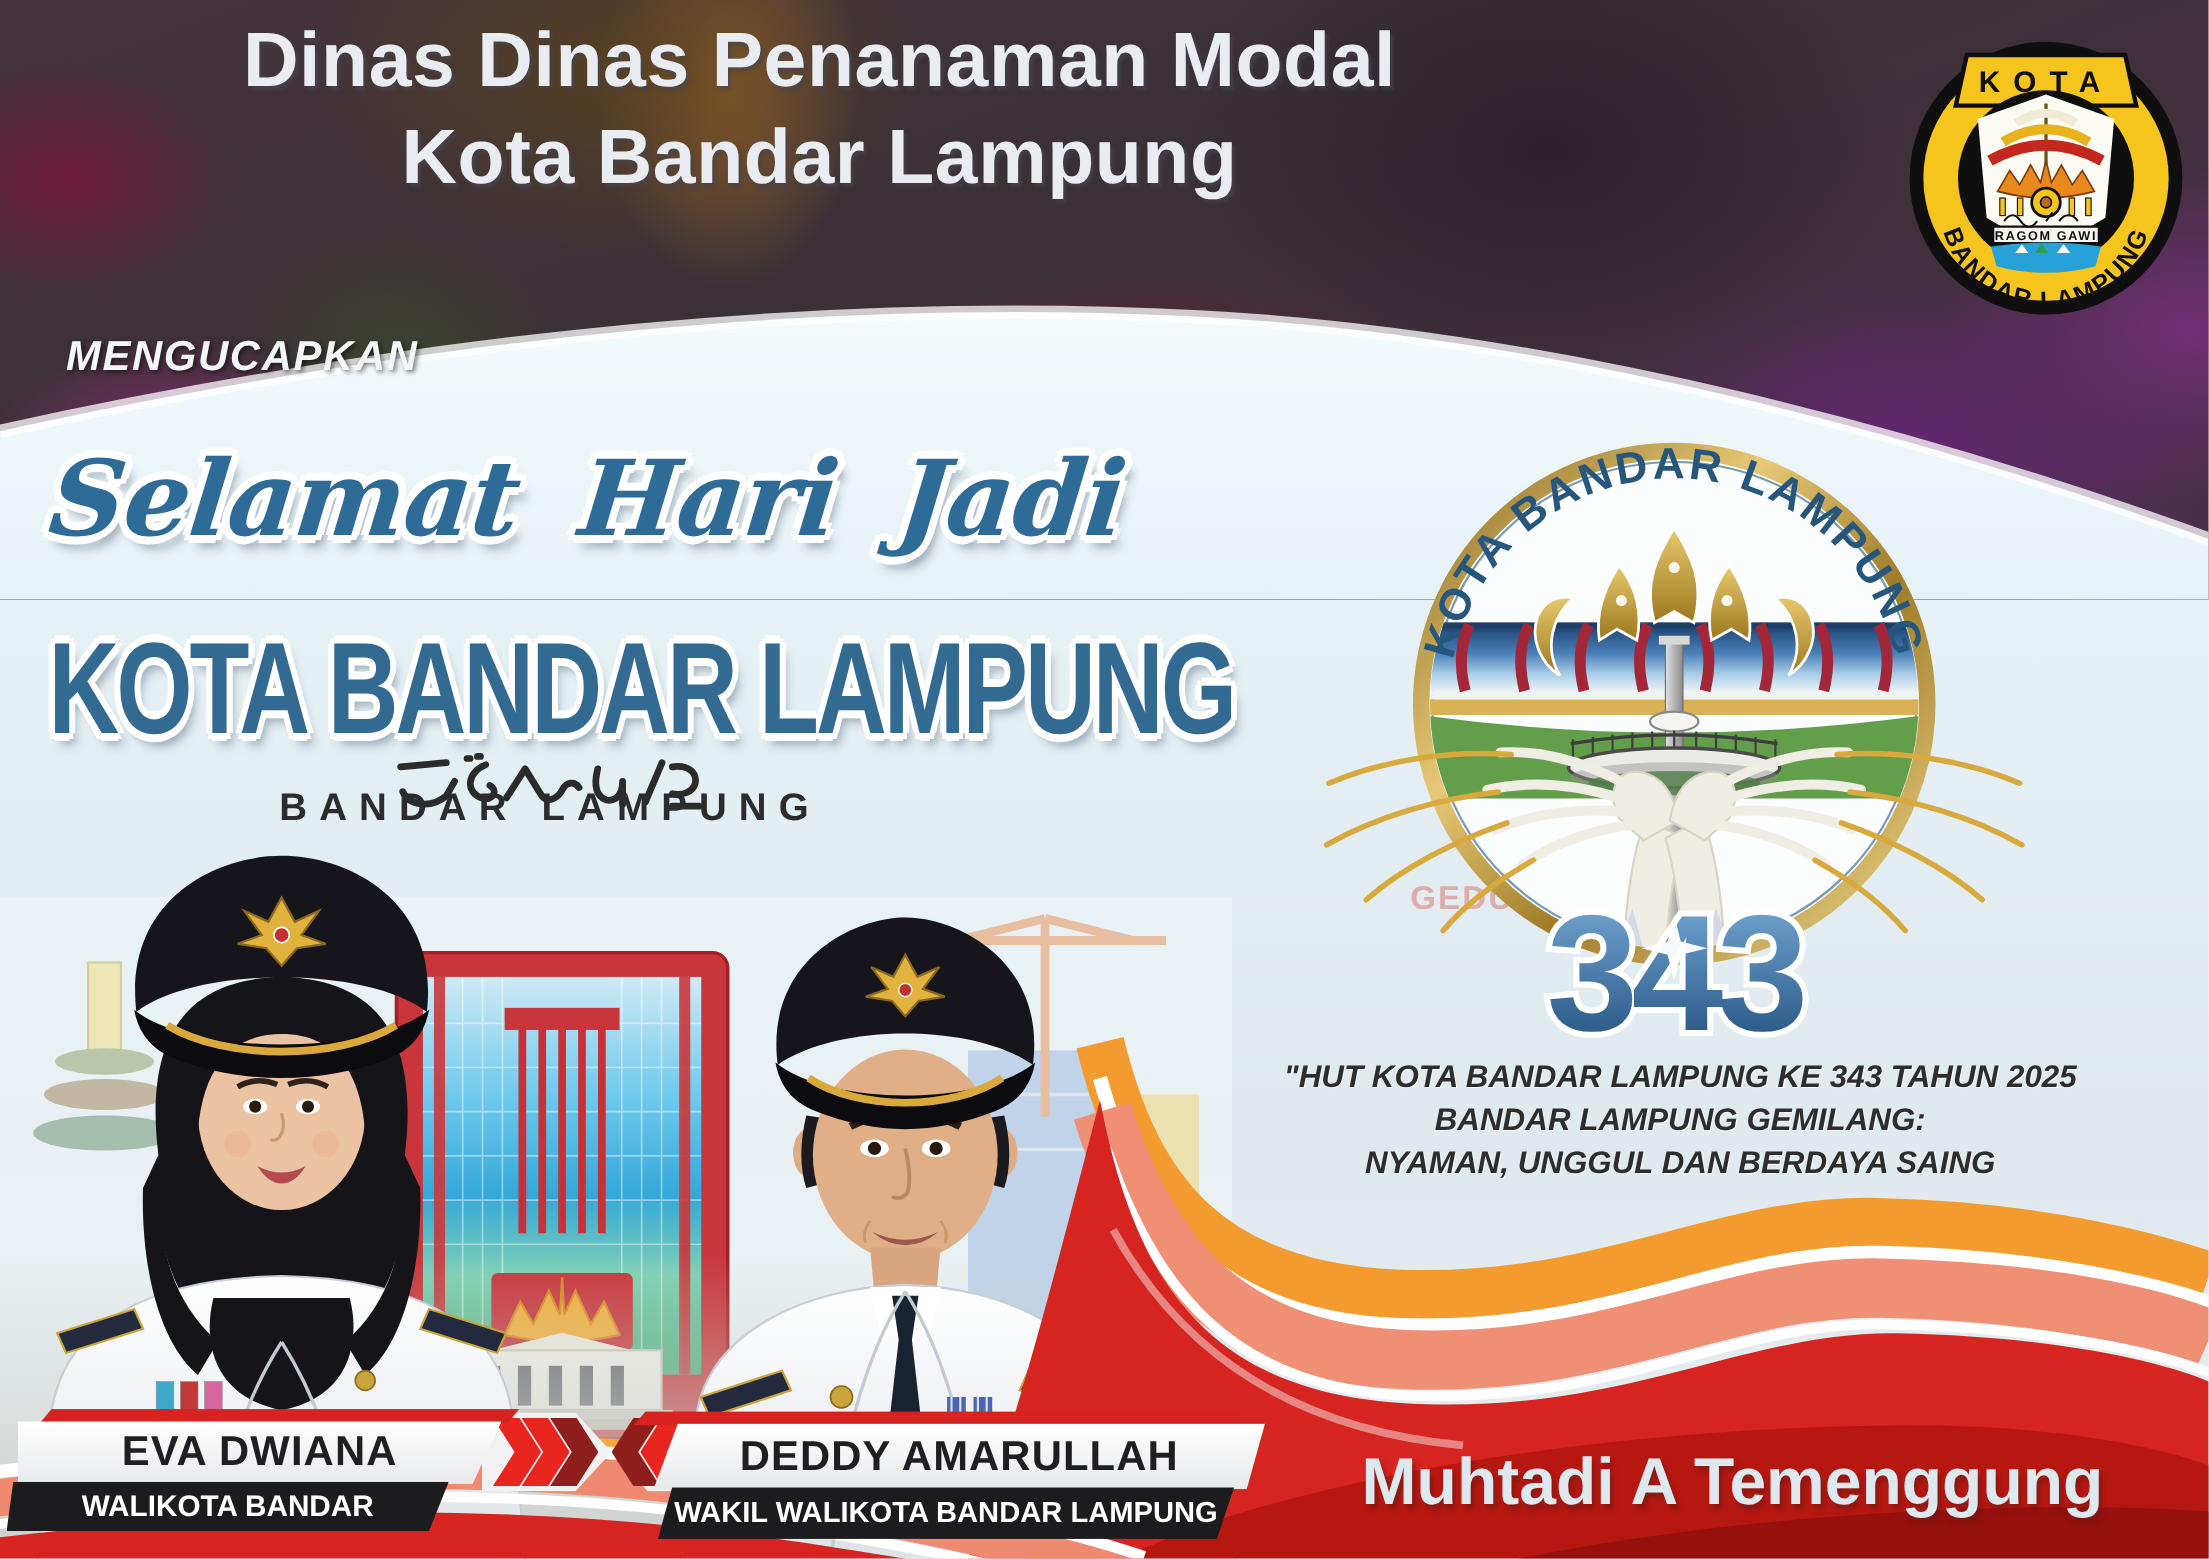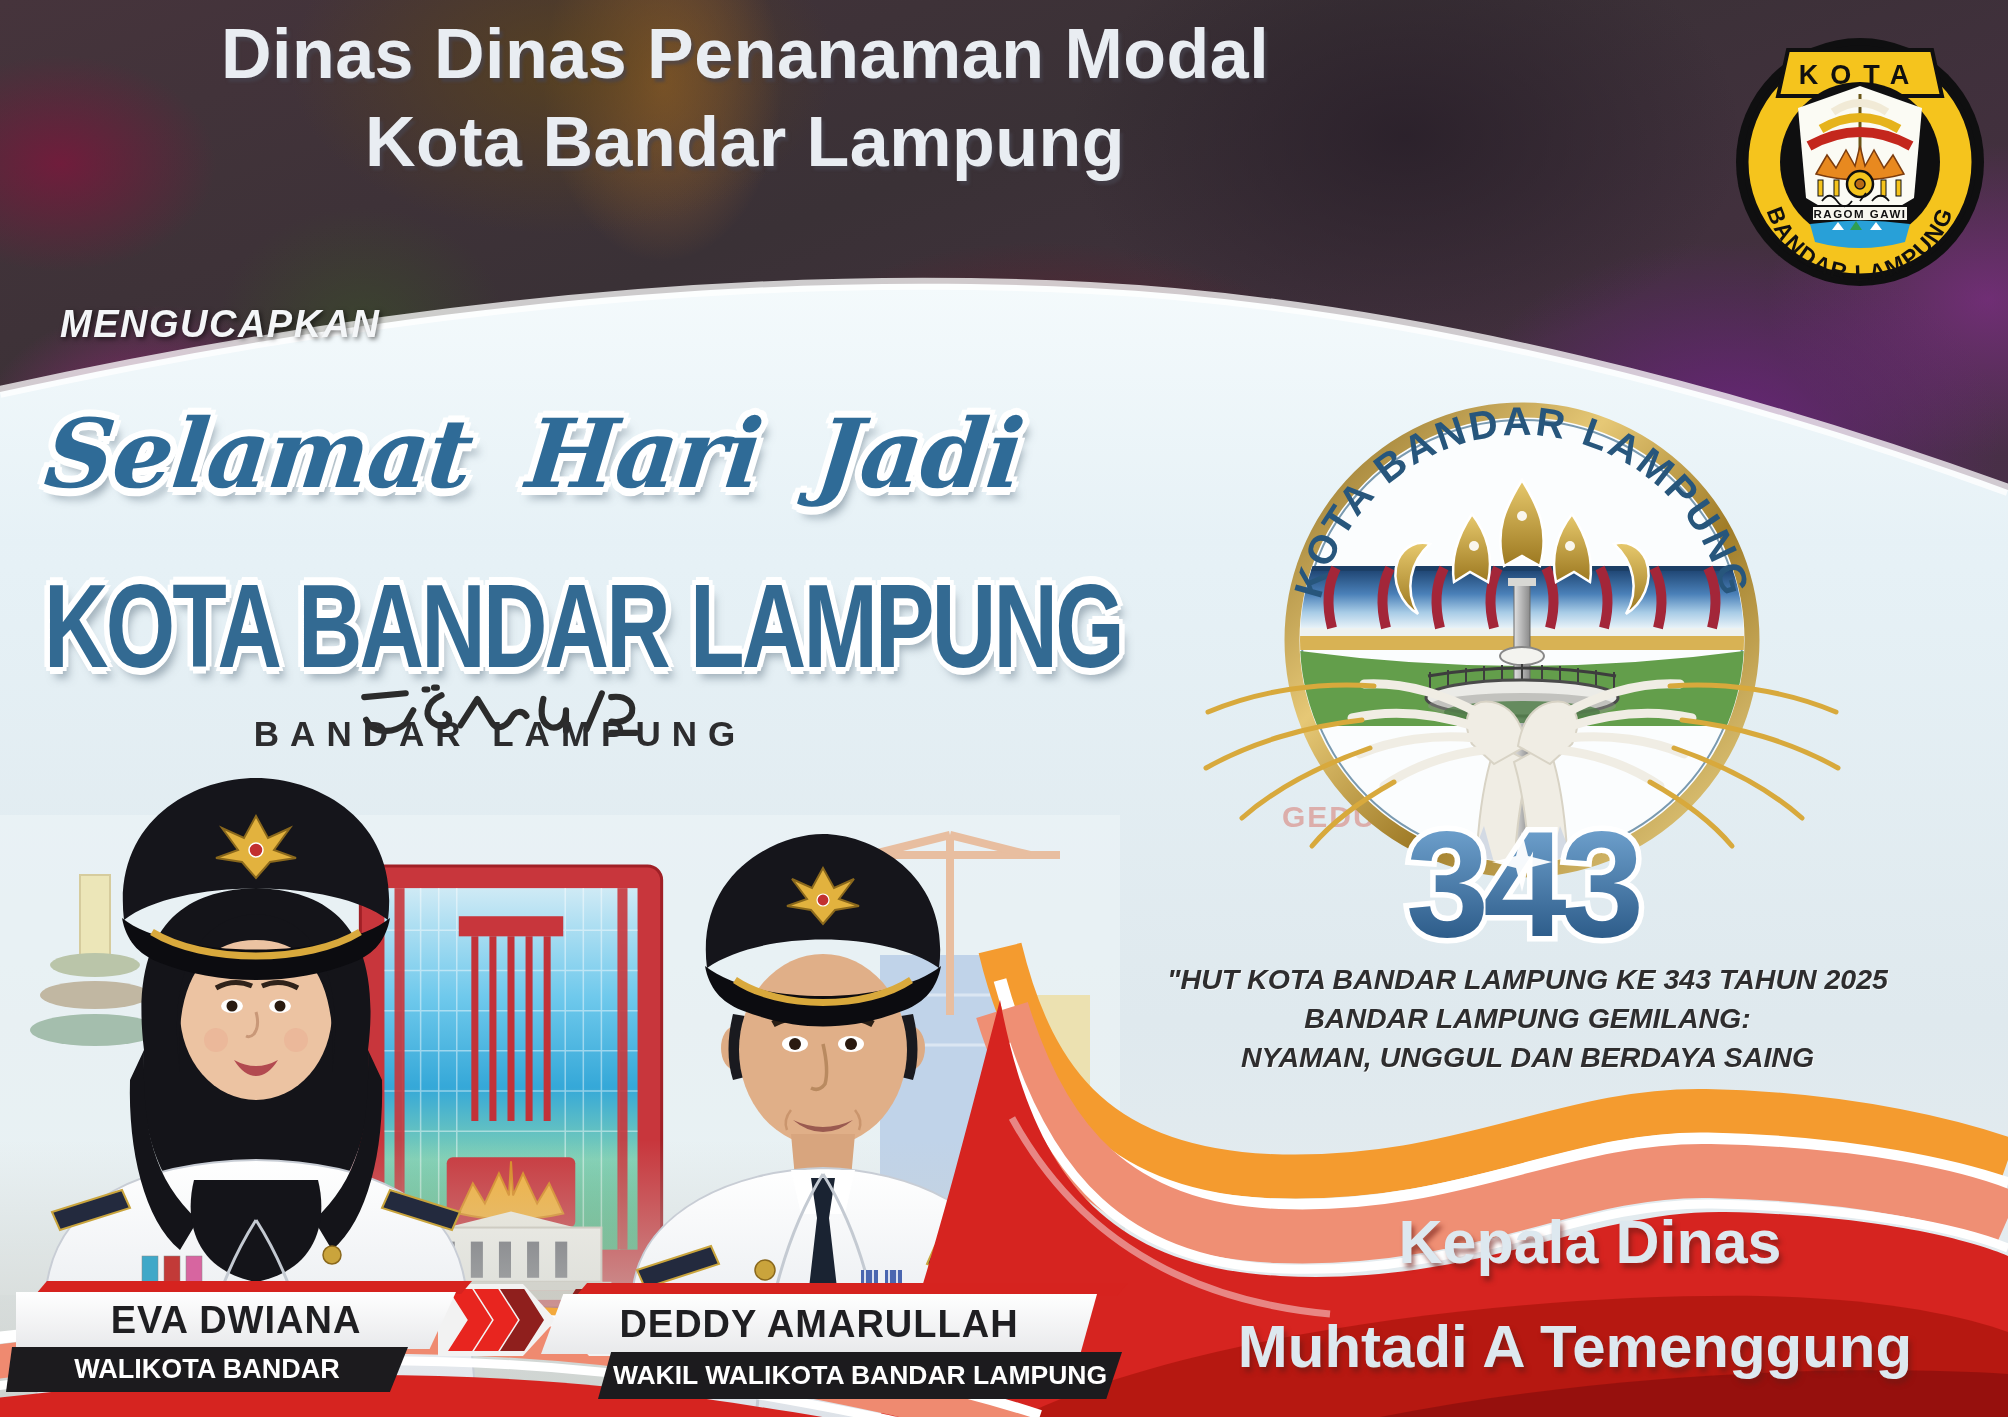--- a/index.html
+++ b/index.html
@@ -448,32 +448,31 @@
     <path d="M1020,549 C1180,470 1500,425 1760,428 C1880,430 1965,448 2008,464 L2008,549 Z" fill="#b2170f" opacity=".9"></path>
     <path d="M1380,549 C1600,505 1850,496 2008,506 L2008,549 Z" fill="#8f0f0c" opacity=".8"></path>
     <path d="M1012,250 C1075,365 1180,432 1330,446" fill="none" stroke="#ffffff" stroke-width="7" opacity=".45"></path>
     <path d="M300,462 C480,440 640,448 780,488 C900,522 1000,558 1070,596" fill="none" stroke="#f3a93c" stroke-width="24"></path>
     <path d="M-20,472 C240,440 480,436 700,470 C840,494 950,518 1040,548" fill="none" stroke="#ffffff" stroke-width="12"></path>
     <path d="M-20,496 C240,462 480,458 700,493 C840,517 950,540 1040,570" fill="none" stroke="#ef8a70" stroke-width="34"></path>
     <path d="M-20,520 C240,486 480,482 700,517 C840,540 950,562 1040,590" fill="none" stroke="#ffffff" stroke-width="9"></path>
     <path d="M-20,532 C240,500 480,498 700,530 C850,552 960,572 1060,596 L1060,650 L-20,650 Z" fill="#d62420"></path>
   </svg>
 
-  <div class="abs signoff-role">Kepala Dinas</div>
   <div class="abs signoff-name">Muhtadi A Temenggung</div>
 
   <div class="abs" style="left:438px;top:1284px;width:118px;height:72px;background:#f2f2f2;clip-path:polygon(0 0,72% 0,100% 50%,72% 100%,0 100%);"></div>
   <span class="chev chev-r" style="left:448px;top:1289px;background:#e8251f;"></span>
   <span class="chev chev-r" style="left:474px;top:1289px;background:#e8251f;"></span>
   <span class="chev chev-r" style="left:500px;top:1289px;background:#8f1f1d;"></span>
   <div class="abs" style="left:36px;top:1281px;width:436px;height:13px;background:#d6231f;clip-path:polygon(2.5% 0,100% 0,97.5% 100%,0 100%);"></div>
   <div class="abs plate-white" style="left:16px;top:1292px;width:440px;height:57px;line-height:57px;font-size:38px;clip-path:polygon(0 0,100% 0,94% 100%,0 100%);">EVA DWIANA</div>
   <div class="abs plate-black" style="left:6px;top:1347px;width:402px;height:45px;line-height:45px;font-size:27px;clip-path:polygon(1.5% 0,100% 0,95.5% 100%,0 100%);">WALIKOTA BANDAR LAMPUNG</div>
 
   <div class="abs" style="left:556px;top:1284px;width:118px;height:72px;background:#f2f2f2;clip-path:polygon(28% 0,100% 0,100% 100%,28% 100%,0 50%);"></div>
   <span class="chev chev-l" style="left:556px;top:1289px;background:#8f1f1d;"></span>
   <span class="chev chev-l" style="left:582px;top:1289px;background:#e8251f;"></span>
   <span class="chev chev-l" style="left:608px;top:1289px;background:#e8251f;"></span>
   <div class="abs" style="left:576px;top:1283px;width:552px;height:13px;background:#d6231f;clip-path:polygon(2% 0,100% 0,98% 100%,0 100%);"></div>
-  <div class="abs plate-white" style="left:541px;top:1294px;width:556px;height:60px;line-height:60px;font-size:38px;clip-path:polygon(4% 0,100% 0,97% 100%,0 100%);">DEDDY AMARULLAH</div>
+  <div class="abs plate-white" style="left:594px;top:1294px;width:556px;height:60px;line-height:60px;font-size:38px;clip-path:polygon(4% 0,100% 0,97% 100%,0 100%);">DEDDY AMARULLAH</div>
   <div class="abs plate-black" style="left:598px;top:1352px;width:524px;height:47px;line-height:47px;font-size:26.5px;clip-path:polygon(2.5% 0,100% 0,97% 100%,0 100%);text-align:center;">WAKIL WALIKOTA BANDAR LAMPUNG</div>
 
 </div>
 
 </body></html>

